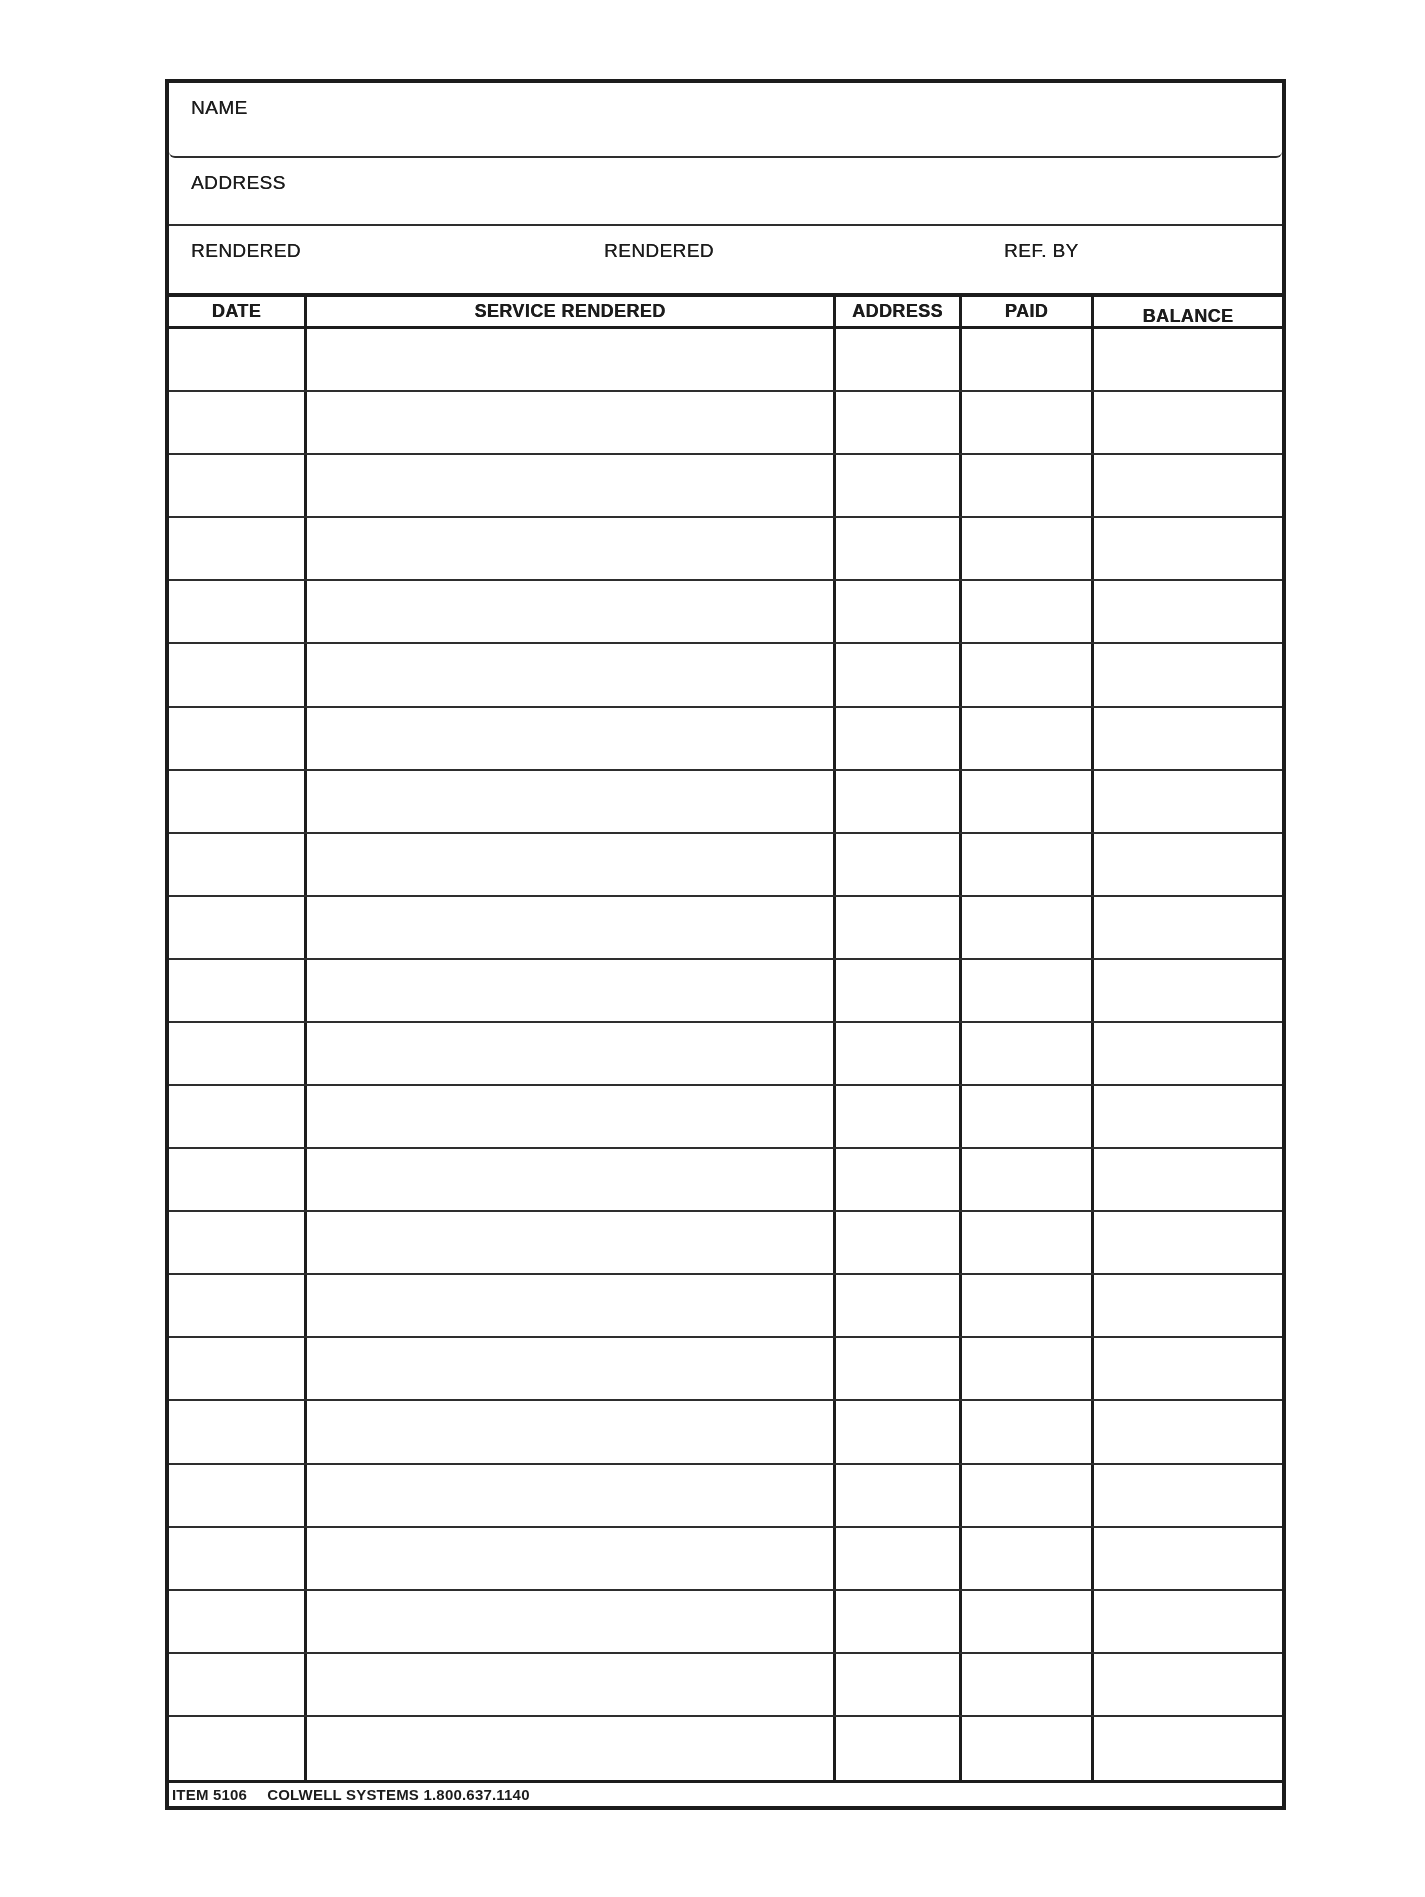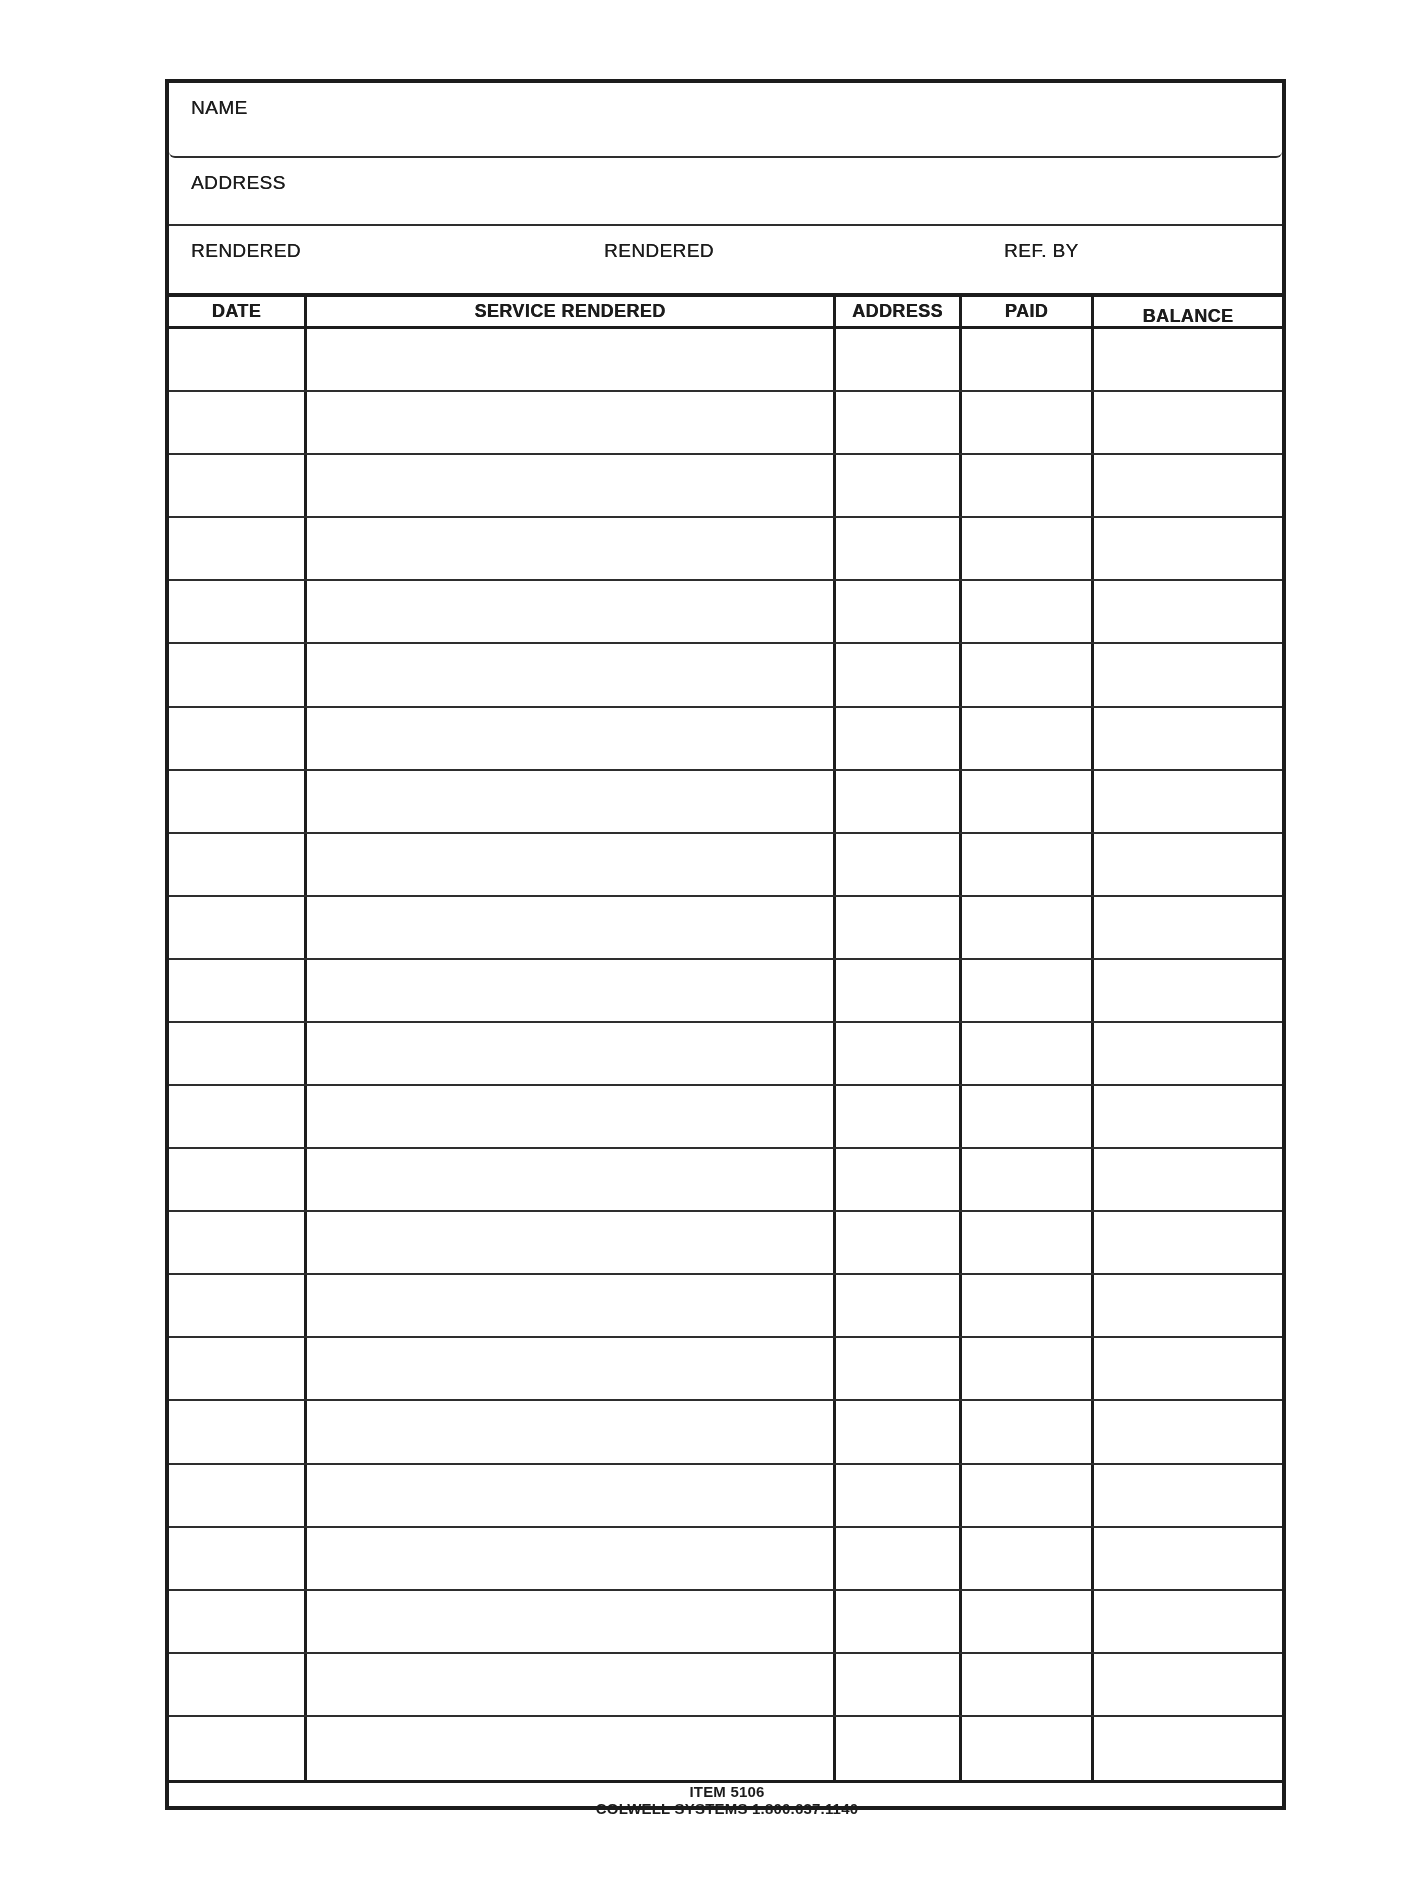--- a/index.html
+++ b/index.html
@@ -75,21 +75,20 @@
   }
   .tcell:last-child { border-right:none; }
 
   .ffoot {
     height:23px;
     display:flex; align-items:center;
     padding-left:3px;
     font-size:15px; font-weight:bold; letter-spacing:0.2px;
     box-sizing:border-box;
     white-space:nowrap;
-    flex-direction:column;
   }
   .ffoot .gap { display:inline-block; width:20px; }
 </style>
 </head>
 <body>
 
 <div class="canvas">
   <div class="form">
 
     <div class="frow row-name">

